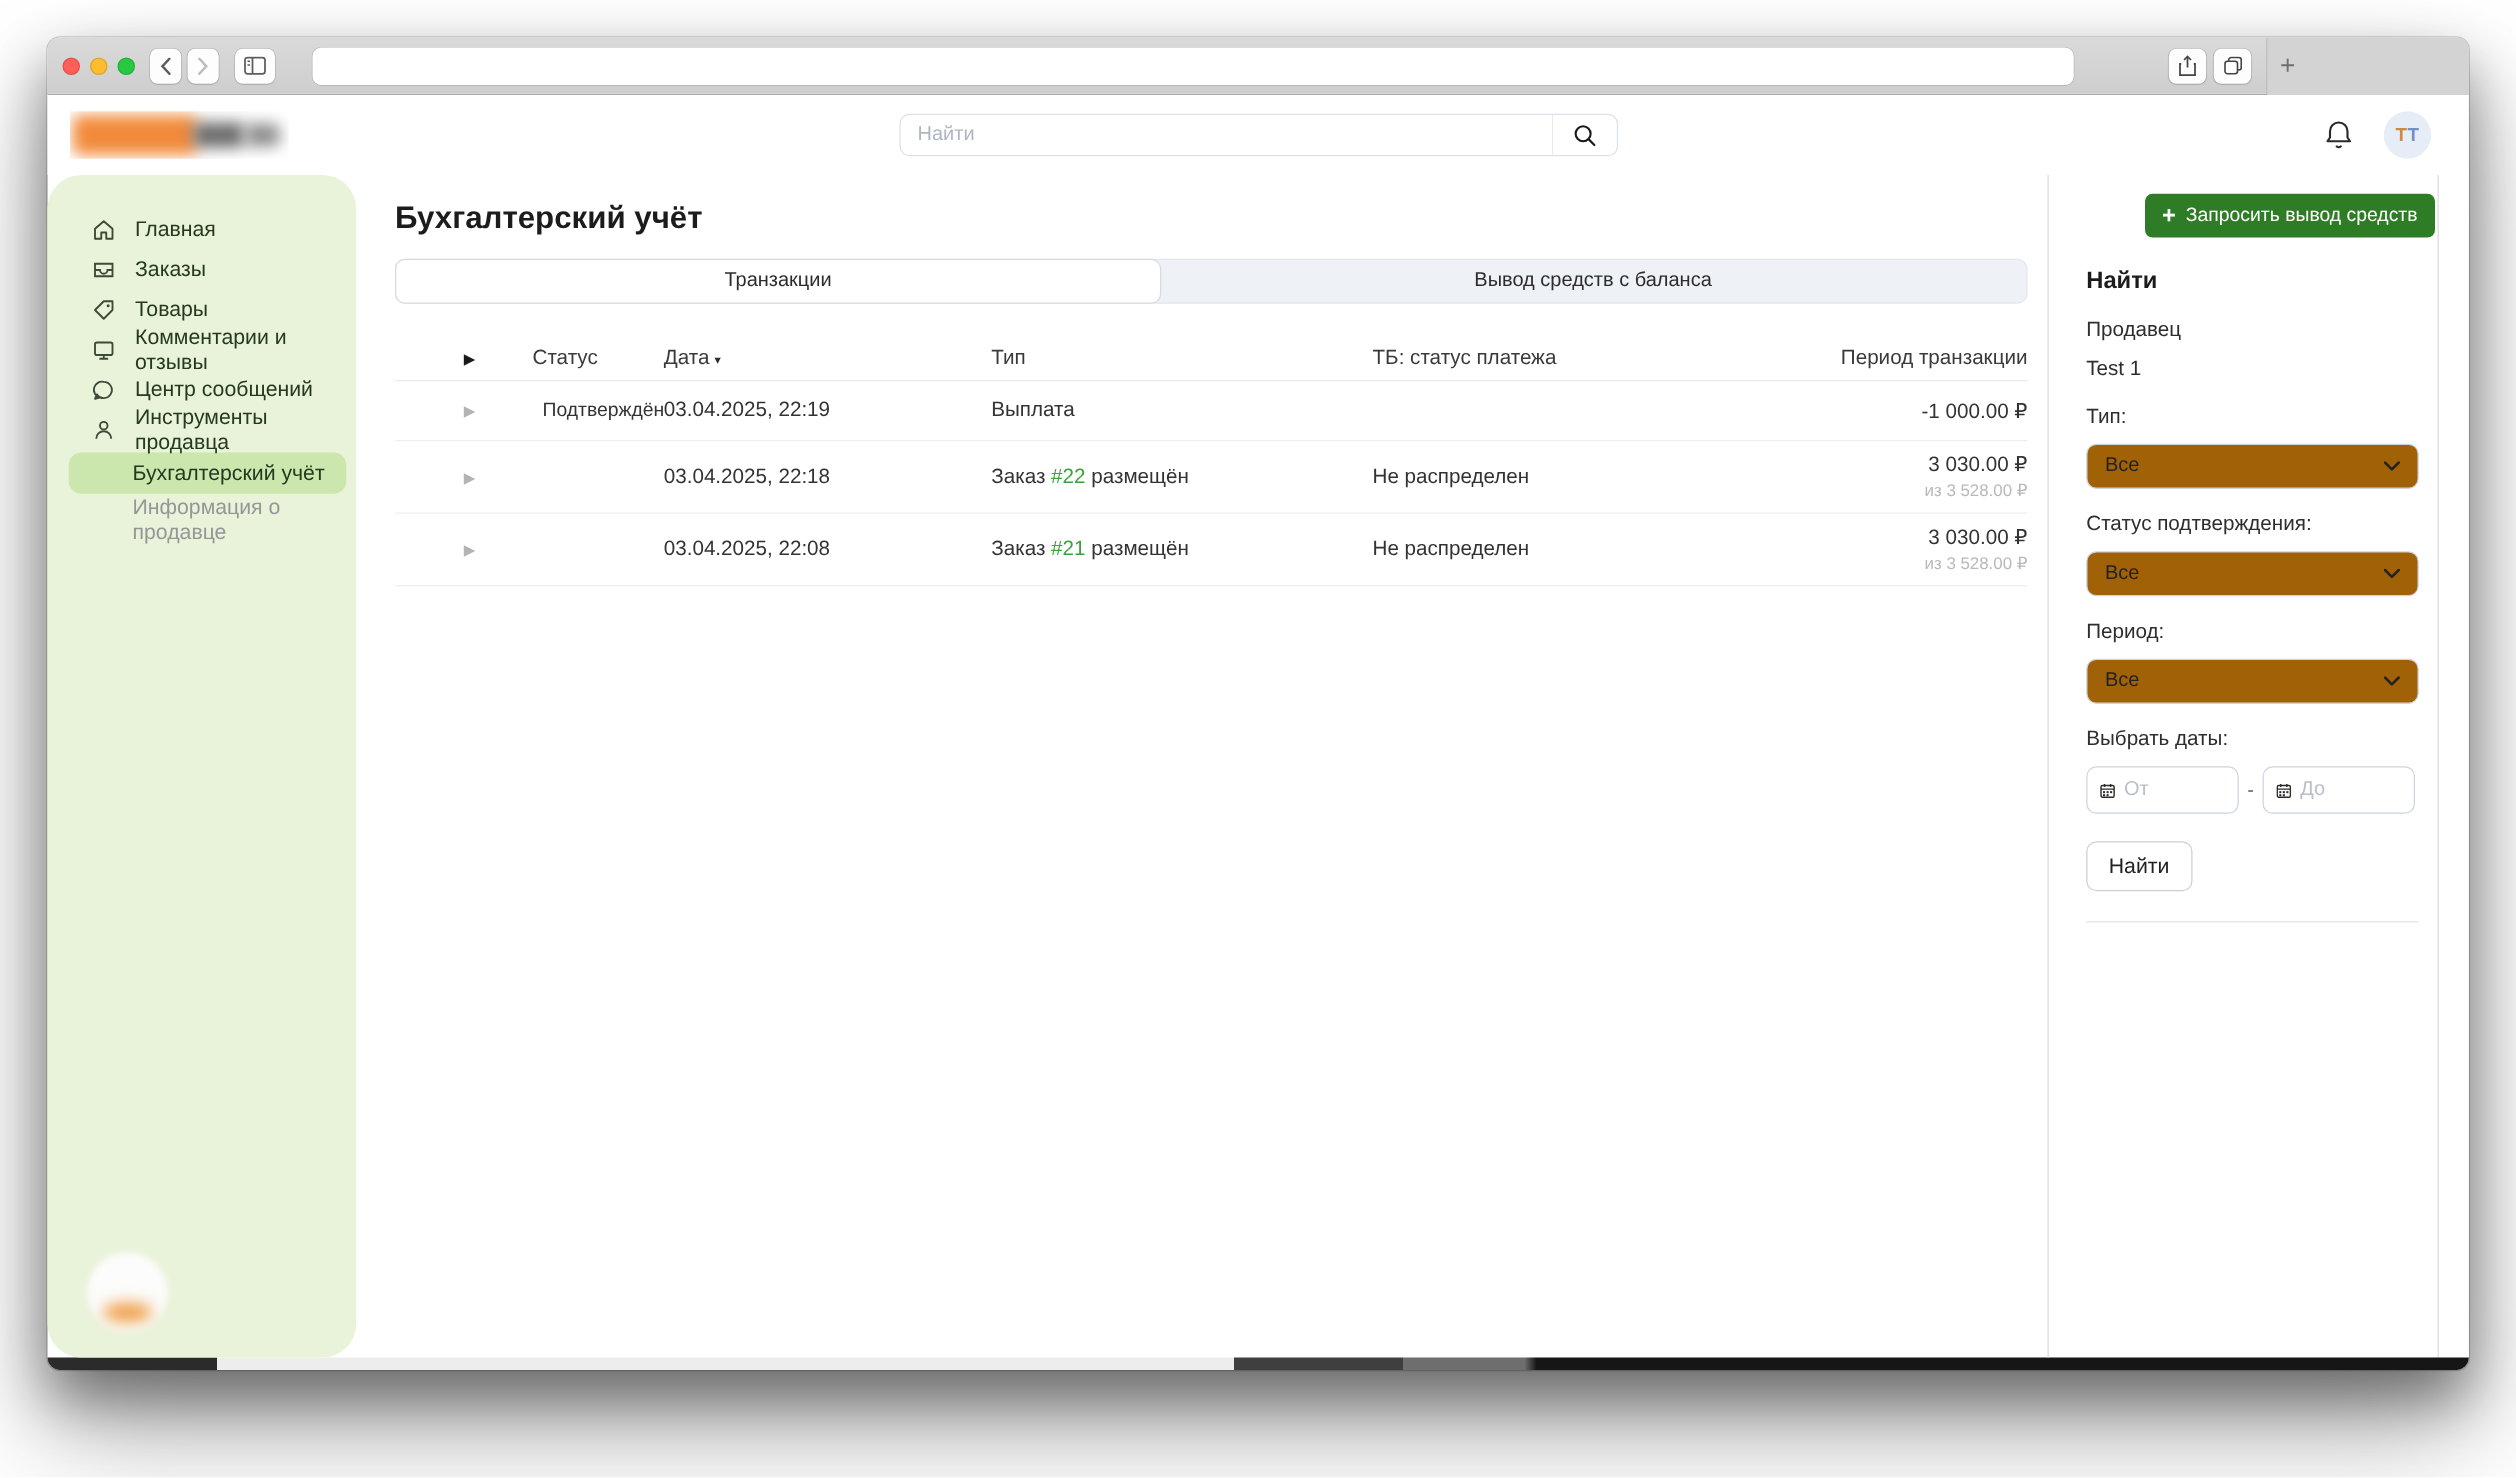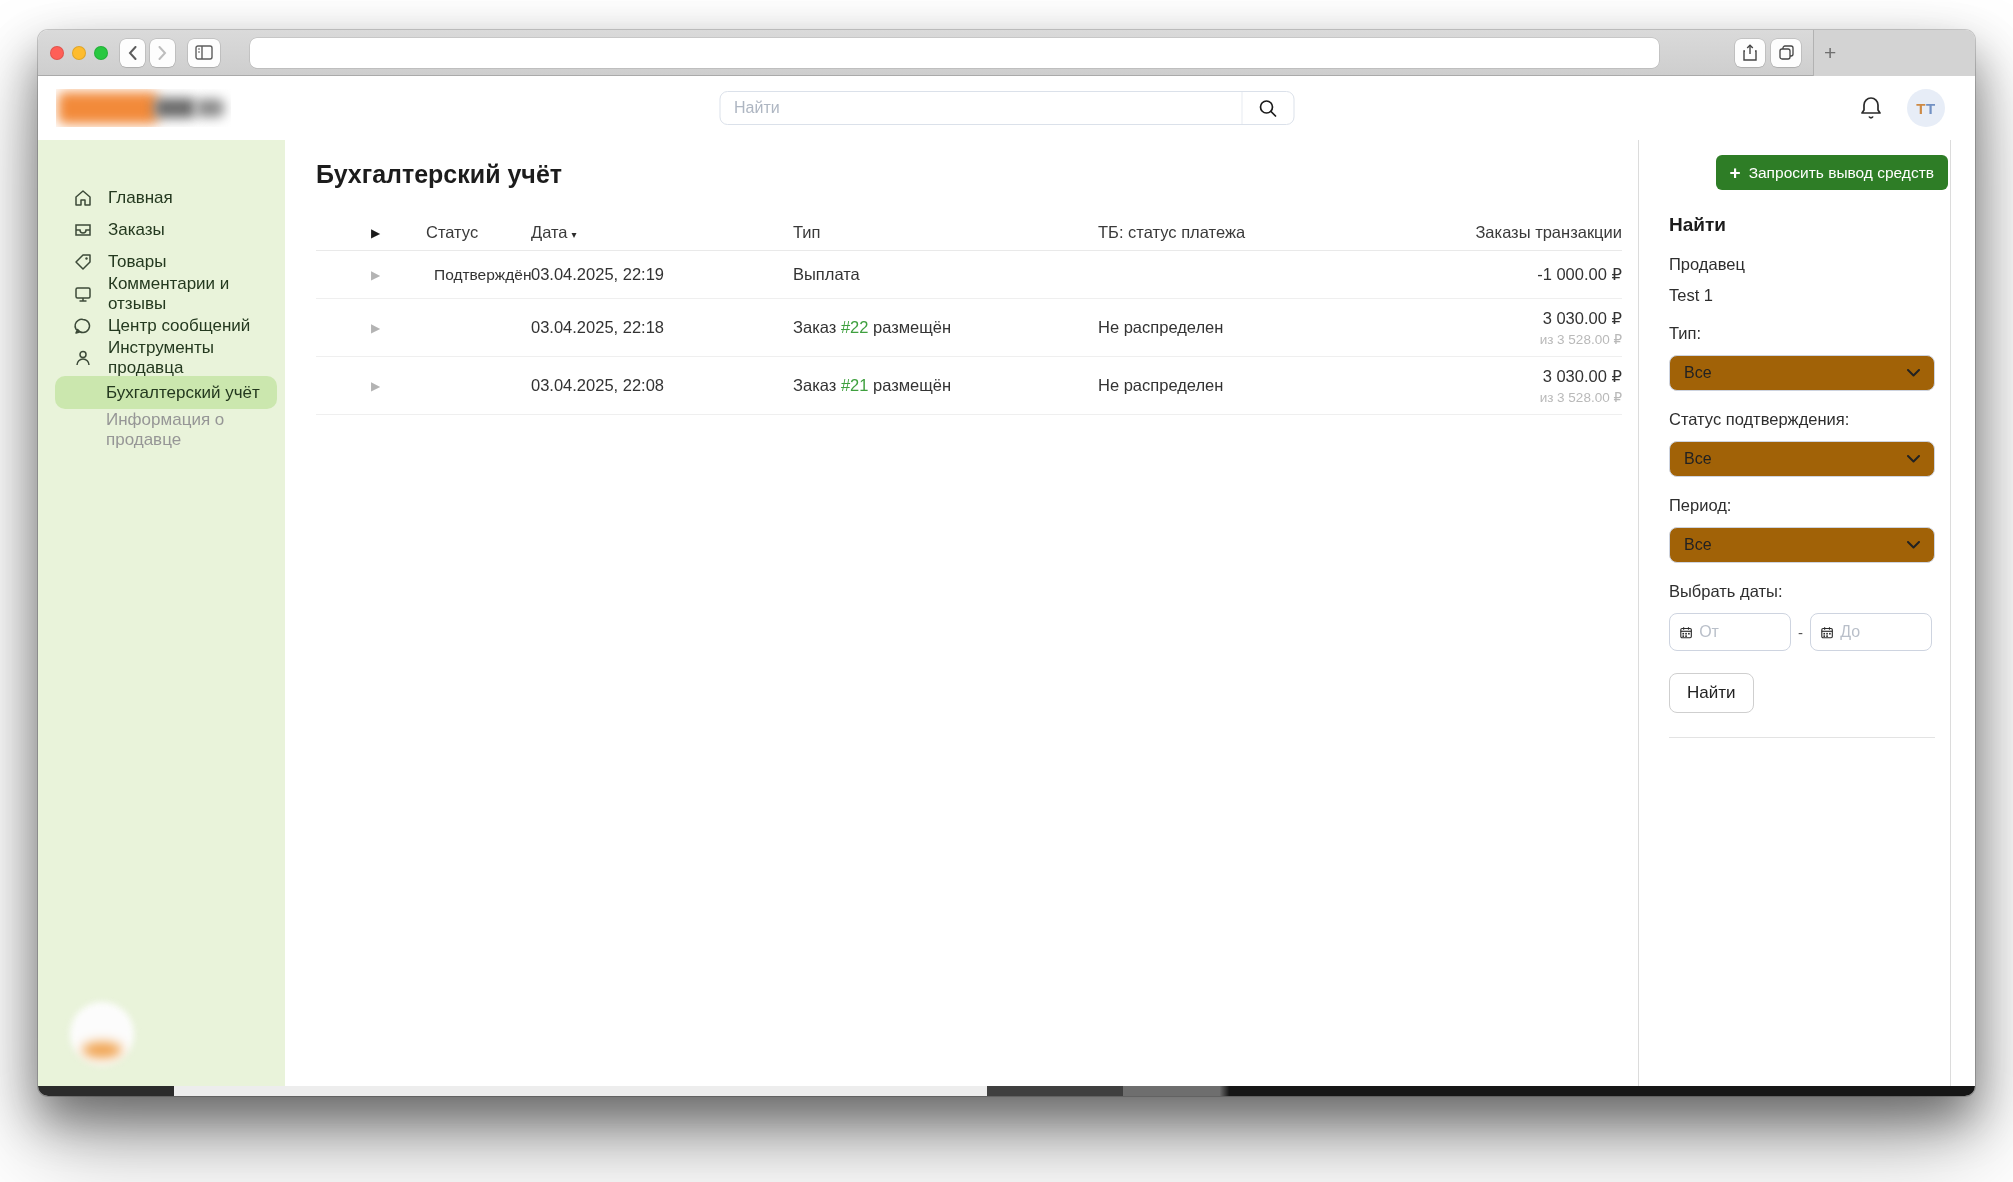--- a/index.html
+++ b/index.html
@@ -47,21 +47,21 @@
     align-items:center; justify-content:center; }
   .head-right { position:absolute; right:30px; top:0; height:64px; display:flex; align-items:center; gap:24px; }
   .avatar { width:38px; height:38px; border-radius:50%; background:#e7edf7; display:flex;
     align-items:center; justify-content:center; font-size:15px; font-weight:700; letter-spacing:.5px; }
   .avatar .t1{color:#cd8a45}.avatar .t2{color:#7291c4}
 
   
   .content { flex:1; display:flex; min-height:0; }
 
   
-  .sidebar { width:247px; flex:0 0 247px; background:#e9f3da; position:relative; padding-top:42px; }
+  .sidebar { width:247px; flex:0 0 247px; background:#e9f3da; position:relative; padding-top:28px;border-radius:27px; }
   .side-item { height:32px; display:flex; align-items:center; gap:15px; padding-left:35px;
     font-size:17px; color:#24391f; cursor:default; }
   .side-item svg { flex:0 0 20px; }
   .side-sub { height:33px; display:flex; align-items:center; font-size:17px; color:#24391f;
     padding-left:68px; }
   .side-sub.active { background:#cbe7ae; border-radius:10px; margin:2px 8px 2px 17px; padding-left:51px; }
   .side-sub.muted { color:#969696; margin-top:4px; }
   .side-logo { position:absolute; left:32px; bottom:20px; width:64px; height:64px; border-radius:50%;
     background:#fcfcfc; overflow:hidden; filter:blur(3px); }
   .side-logo .arc { position:absolute; left:12px; bottom:8px; width:40px; height:16px;
@@ -259,29 +259,33 @@
         <div class="side-logo">
           <div class="arc"></div>
         </div>
       </div>
 
       <div class="main">
         <div class="title-row">
           <span class="page-title">Бухгалтерский учёт</span>
         </div>
 
+        <div class="tabs">
+          <div class="tab active">Транзакции</div>
+          <div class="tab rest">Вывод средств с баланса</div>
+        </div>
 
         <div class="tbl">
           <div class="trow head">
             <div class="exp-head">▶</div>
             <div>Статус</div>
             <div><span>Дата</span><span class="sorticon">▾</span></div>
             <div>Тип</div>
             <div>ТБ: статус платежа</div>
-            <div class="cell-amt">Заказы транзакции</div>
+            <div class="cell-amt">Период транзакции</div>
           </div>
 
           <div class="trow r r1">
             <div class="exp-row">▶</div>
             <div class="status-cell">
                 <span class="dot"></span>
                 <span>Подтверждён</span>
               </div>
             <div>03.04.2025, 22:19</div>
             <div><span>Выплата</span><span class="ord-link"></span><span></span></div>

